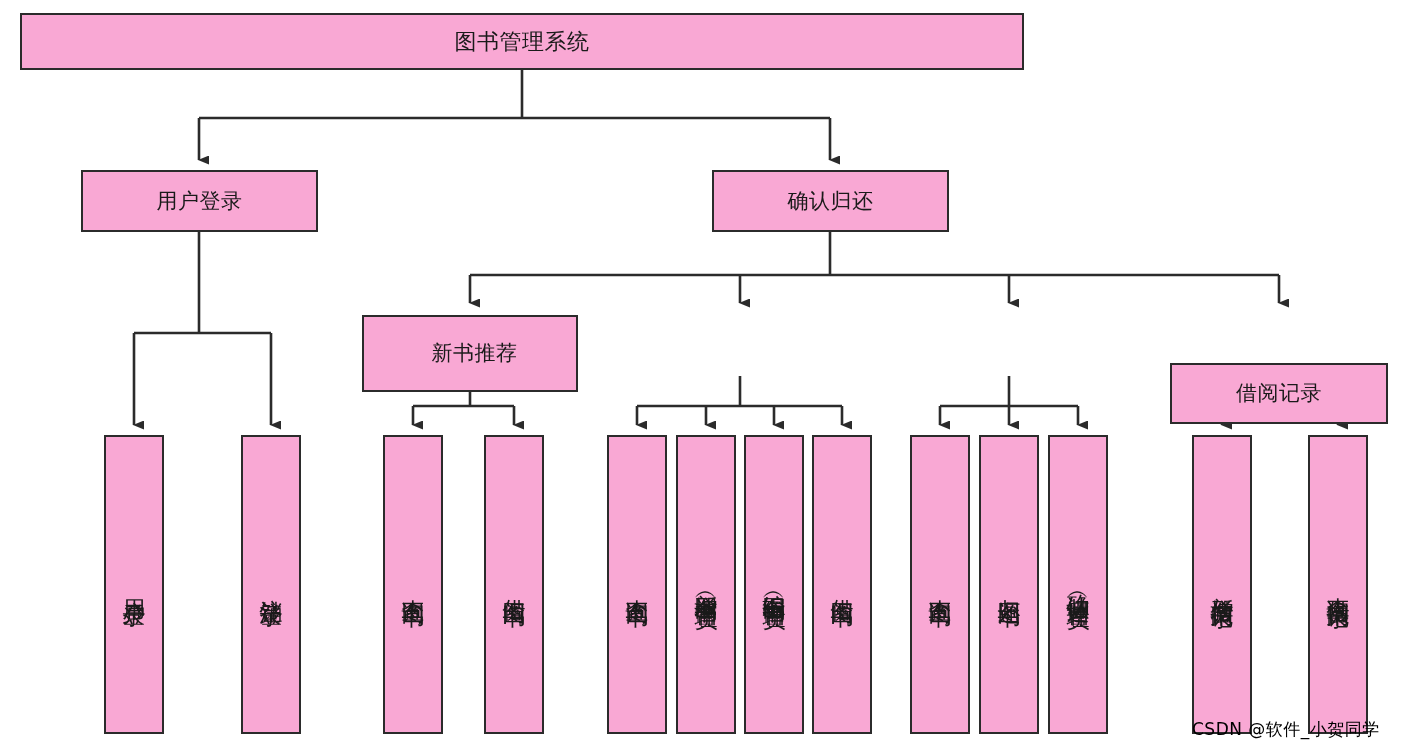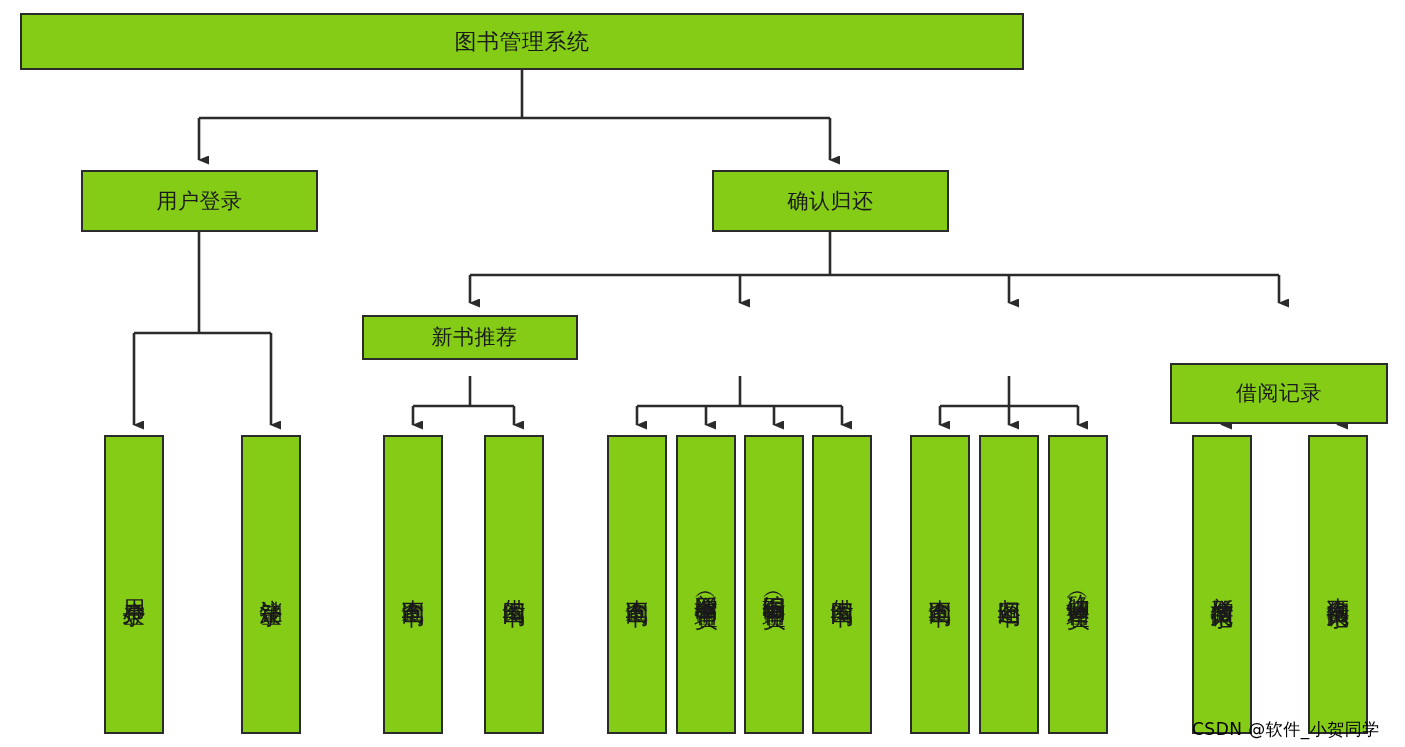--- a/index.html
+++ b/index.html
@@ -22,21 +22,21 @@
   svg#tree-svg {
     position: absolute;
     top: 0;
     left: 0;
     width: 1405px;
     height: 747px;
   }
   .node-box {
     position: absolute;
     box-sizing: border-box;
-    background: #84cc16;
+    background: #f9a8d4;
     border: 2px solid #2b2b2b;
     display: flex;
     align-items: center;
     justify-content: center;
     overflow: hidden;
   }
   .node-label {
     color: #1a1a1a;
     font-size: 21px;
     line-height: 1.18;
@@ -121,21 +121,21 @@
     <span class="node-label">图书管理系统</span>
   </div>
 
   <div class="node-box" style="left:81px; top:170px; width:237px; height:62px;">
     <span class="node-label">用户登录</span>
   </div>
   <div class="node-box" style="left:712px; top:170px; width:237px; height:62px;">
     <span class="node-label">确认归还</span>
   </div>
 
-  <div class="node-box" style="left:362px; top:315px; width:216px; height:45px;padding-left:9px;">
+  <div class="node-box" style="left:362px; top:315px; width:216px; height:77px;padding-left:9px;">
     <span class="node-label">新书推荐</span>
   </div>
   <div class="node-box" style="left:1170px; top:315px; width:218px; height:61px;margin-top:48px;">
     <span class="node-label">借阅记录</span>
   </div>
 
   <div class="node-box vertical" style="left:104px; top:435px; width:60px; height:299px;">
     <span class="node-label">用户登录</span>
   </div>
   <div class="node-box vertical" style="left:241px; top:435px; width:60px; height:299px;">

